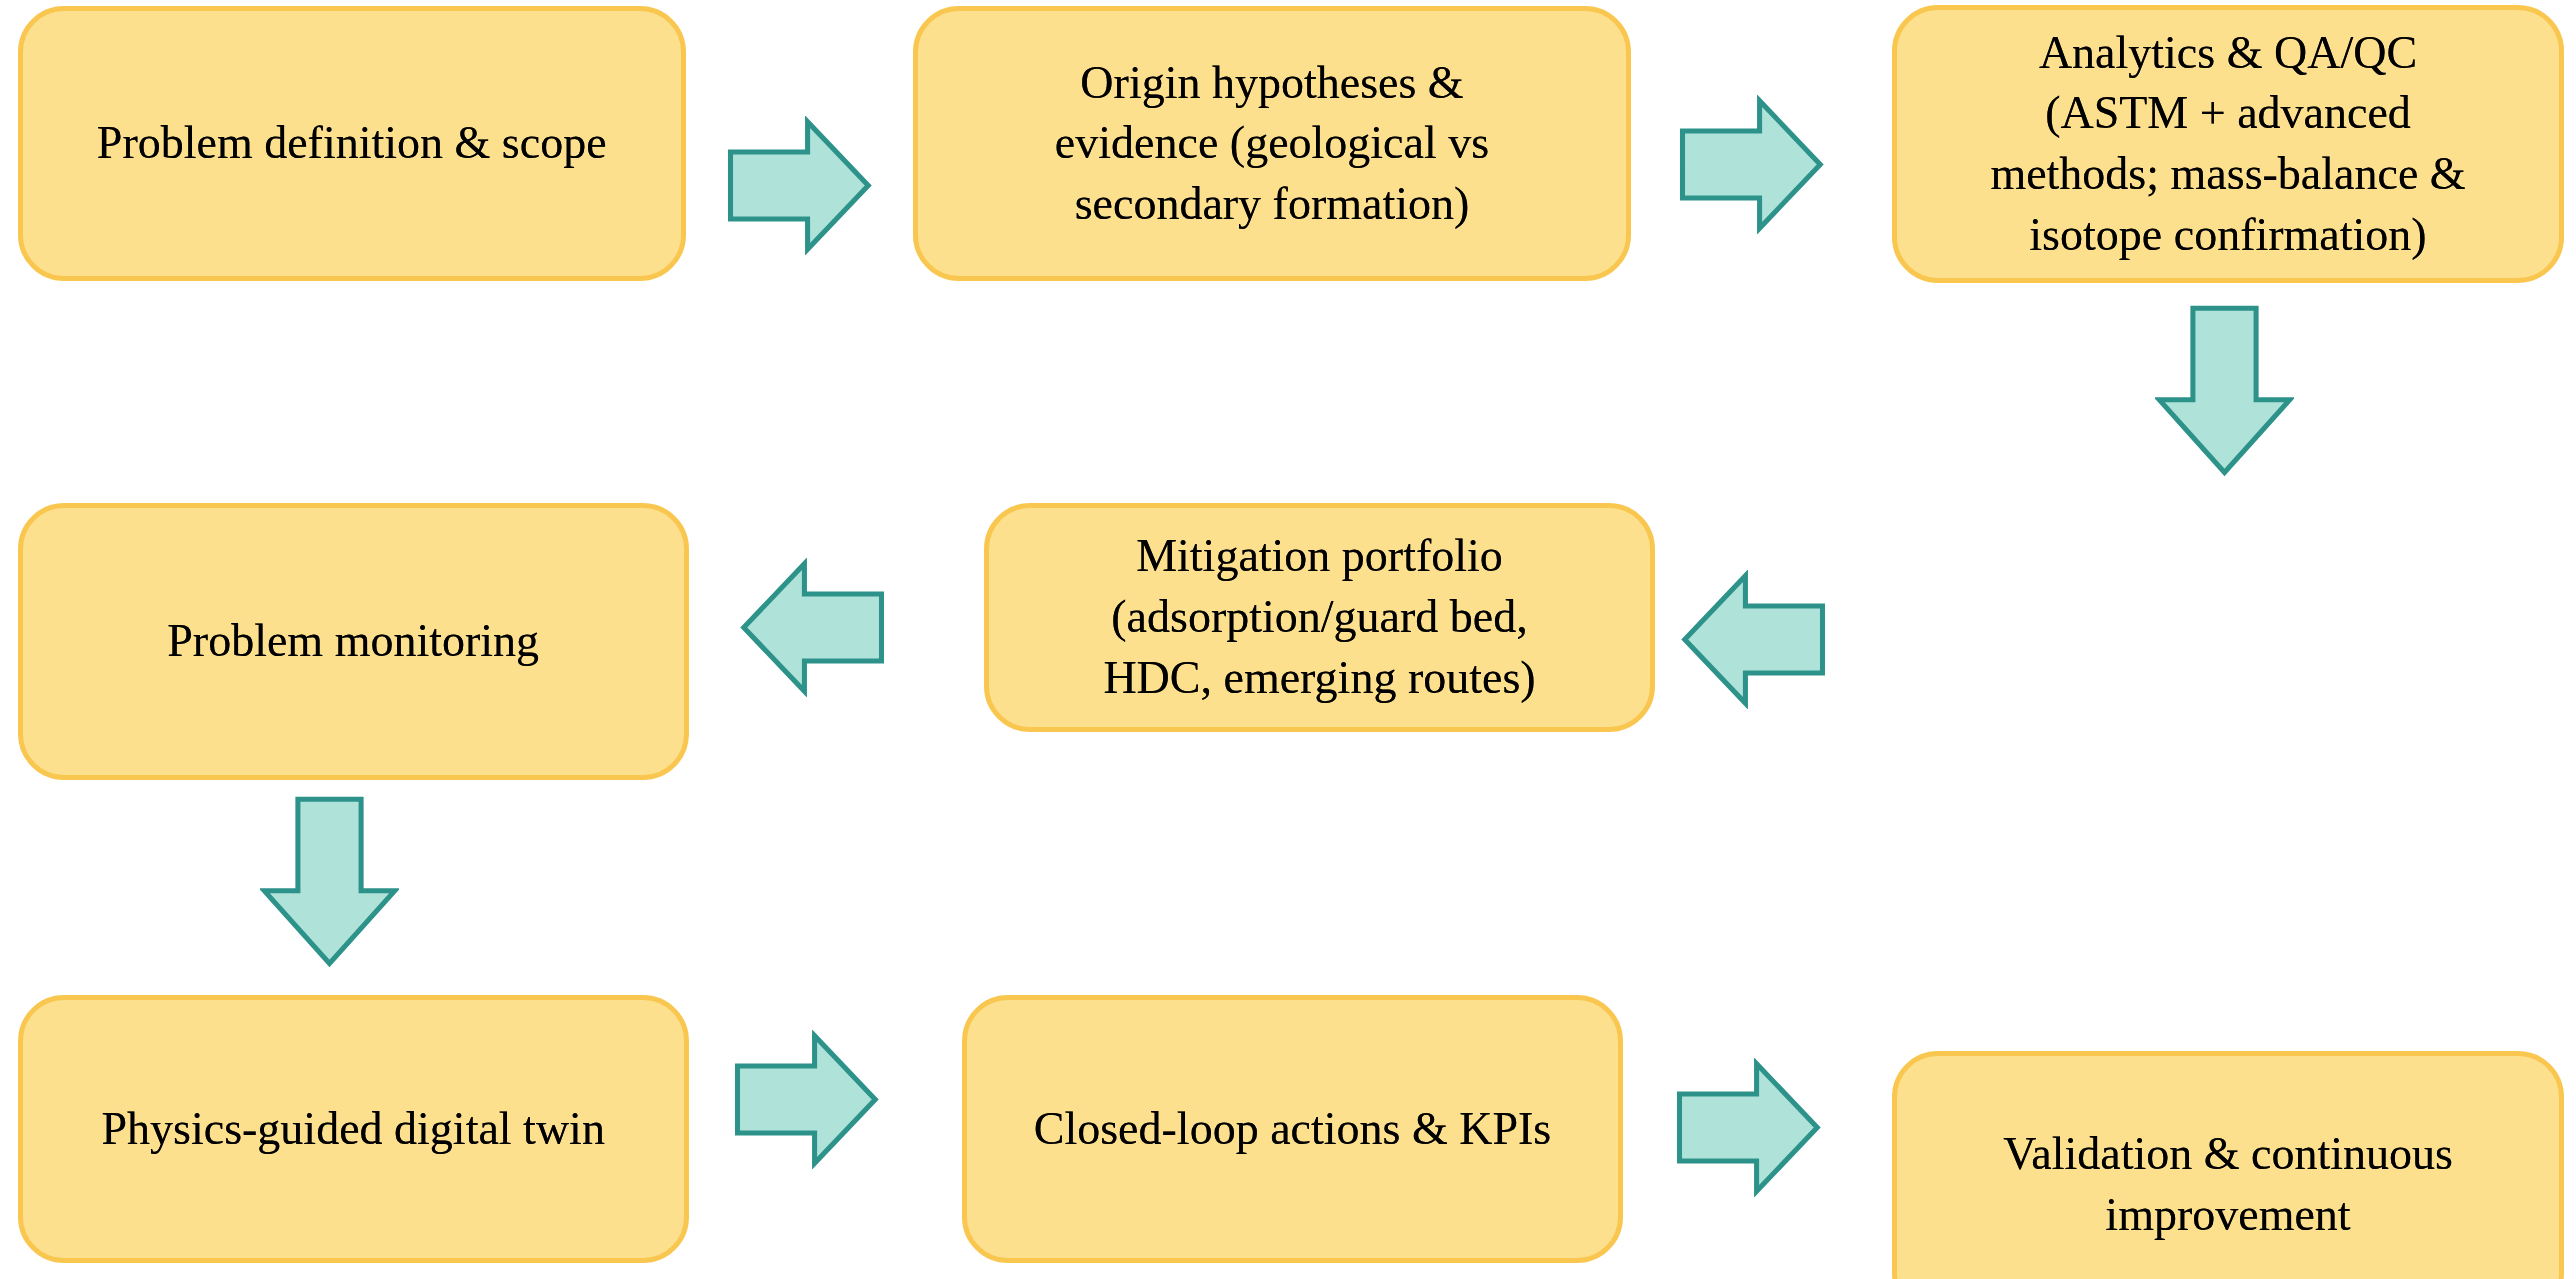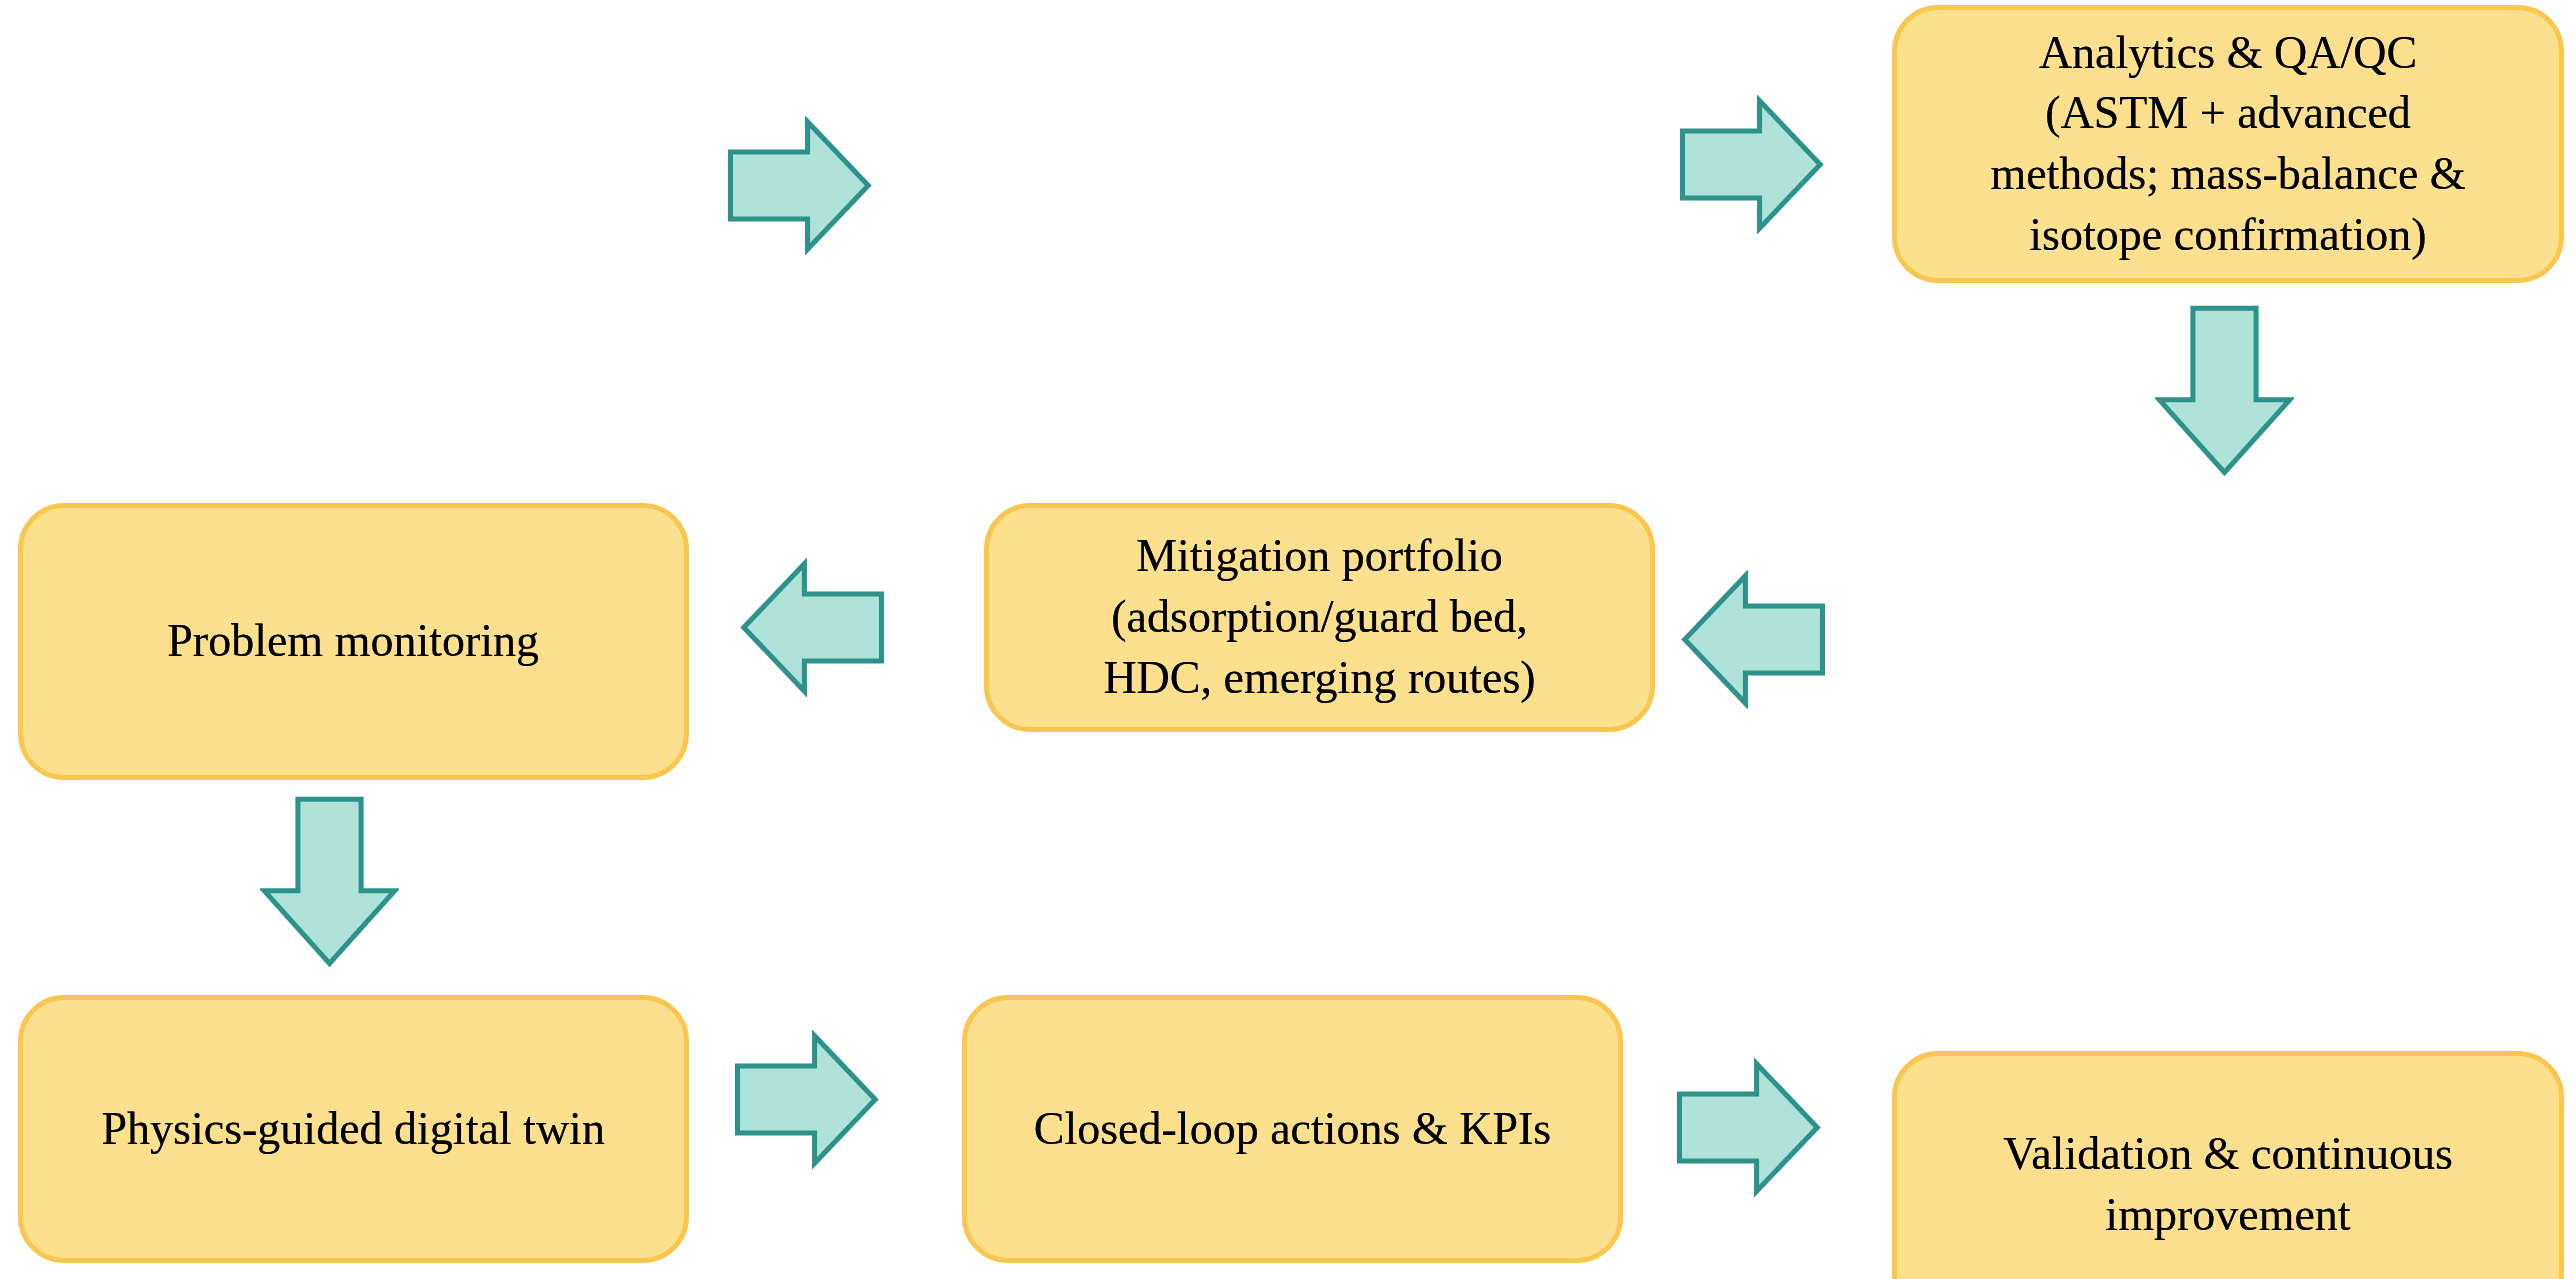--- a/index.html
+++ b/index.html
@@ -44,25 +44,33 @@
     stroke: #2D938A;
     stroke-width: 8;
     stroke-linejoin: miter;
   }
 </style>
 </head>
 <body>
 
 <div class="canvas">
 
+  <div class="box" style="left:17.7px; top:6.3px; width:668px; height:275px;">
+    <span class="box-label">Problem definition &amp; scope</span>
+  </div>
 
   <svg class="arrow" style="left:727px; top:116px;" width="146" height="139" viewBox="0 0 230 220">
     <polygon points="5,57 127,57 127,9 223,110 127,211 127,163 5,163"></polygon>
   </svg>
 
+  <div class="box" style="left:913px; top:6.3px; width:718px; height:275px;">
+    <span class="box-label">Origin hypotheses &amp;
+evidence (geological vs
+secondary formation)</span>
+  </div>
 
   <svg class="arrow" style="left:1679px; top:95px;" width="146" height="139" viewBox="0 0 230 220">
     <polygon points="5,57 127,57 127,9 223,110 127,211 127,163 5,163"></polygon>
   </svg>
 
   <div class="box" style="left:1892px; top:5px; width:672px; height:278px;">
     <span class="box-label">Analytics &amp; QA/QC
 (ASTM + advanced
 methods; mass-balance &amp;
 isotope confirmation)</span>

